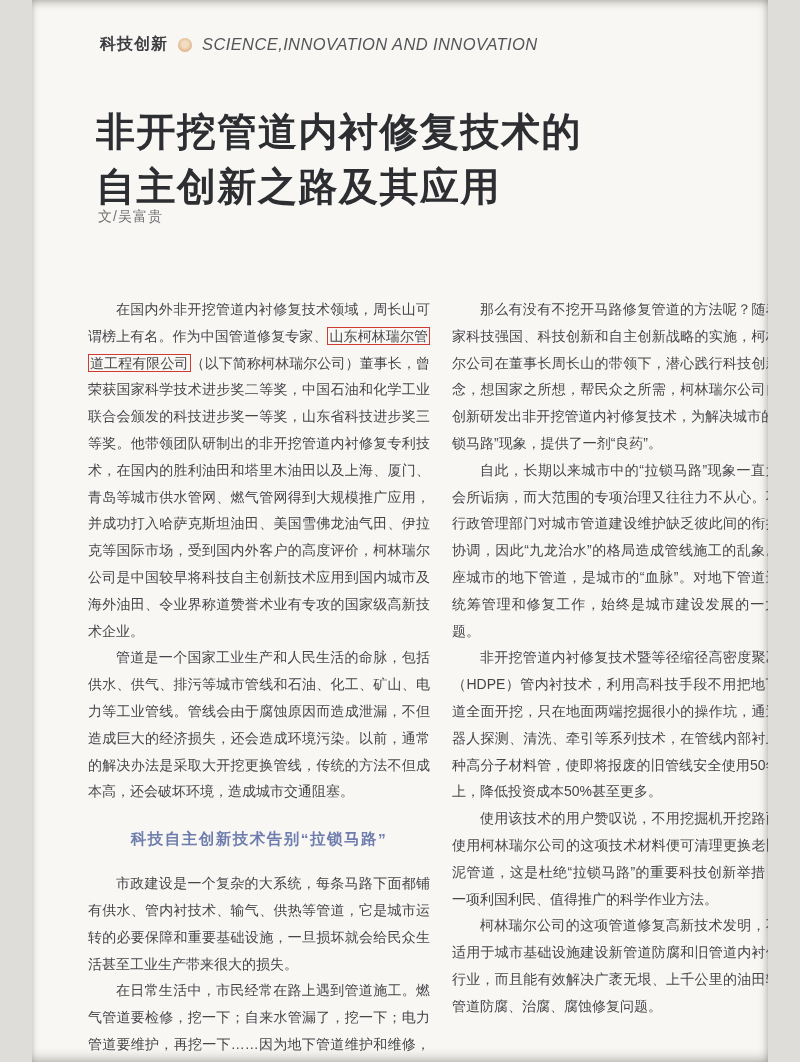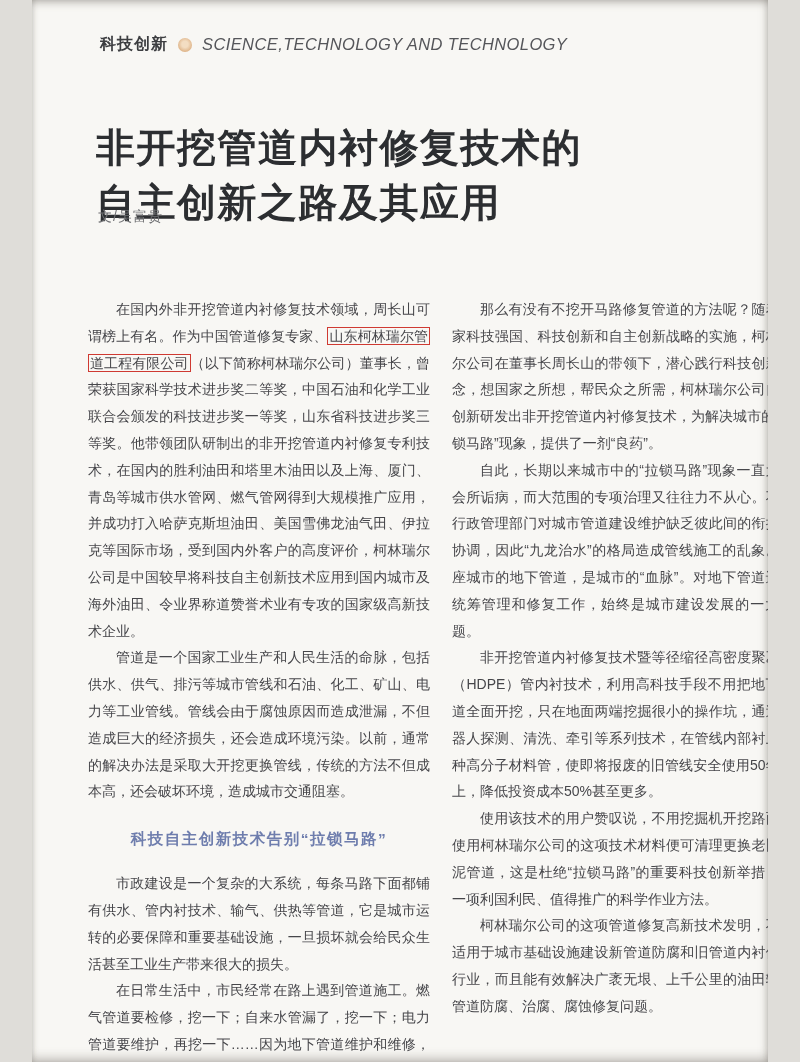--- a/index.html
+++ b/index.html
@@ -31,21 +31,21 @@
   .dot-icon{
     width:14px;height:14px;border-radius:50%;
     background:radial-gradient(circle at 50% 45%, #f3ddc2 0 30%, #ddb184 75%, #d3a473 100%);
     display:inline-block;flex:0 0 auto;
   }
   .cat-en{
     font-size:16.5px;font-style:italic;color:#55565a;
     letter-spacing:.4px;font-weight:500;
   }
   .title{
-    position:absolute;left:64px;top:120px;
+    position:absolute;left:64px;top:104px;
     font-size:39px;line-height:55px;font-weight:800;
     color:#2c2e31;letter-spacing:1.5px;
   }
   .byline{
     position:absolute;left:66px;top:208px;
     font-size:14px;color:#6f7073;letter-spacing:1px;
   }
   .body-cols{
     position:absolute;left:56px;top:296px;
     width:706px;height:766px;
@@ -73,21 +73,21 @@
   }
 </style>
 </head>
 <body>
 
 <div class="page">
 
   <div class="masthead">
     <span class="cat-cn">科技创新</span>
     <span class="dot-icon"></span>
-    <span class="cat-en">SCIENCE,TECHNOLOGY AND TECHNOLOGY</span>
+    <span class="cat-en">SCIENCE,INNOVATION AND INNOVATION</span>
   </div>
 
   <h1 class="title"><span>非开挖管道内衬修复技术的</span><br><span>自主创新之路及其应用</span></h1>
 
   <div class="byline">文/吴富贵</div>
 
   <div class="body-cols">
     <div class="col">
         <p><span>在国内外非开挖管道内衬修复技术领域，周长山可谓榜上有名。作为中国管道修复专家、</span><span class="redbox">山东柯林瑞尔管道工程有限公司</span><span>（以下简称柯林瑞尔公司）董事长，曾荣获国家科学技术进步奖二等奖，中国石油和化学工业联合会颁发的科技进步奖一等奖，山东省科技进步奖三等奖。他带领团队研制出的非开挖管道内衬修复专利技术，在国内的胜利油田和塔里木油田以及上海、厦门、青岛等城市供水管网、燃气管网得到大规模推广应用，并成功打入哈萨克斯坦油田、美国雪佛龙油气田、伊拉克等国际市场，受到国内外客户的高度评价，柯林瑞尔公司是中国较早将科技自主创新技术应用到国内城市及海外油田、令业界称道赞誉术业有专攻的国家级高新技术企业。</span></p>
         <p><span>管道是一个国家工业生产和人民生活的命脉，包括供水、供气、排污等城市管线和石油、化工、矿山、电力等工业管线。管线会由于腐蚀原因而造成泄漏，不但造成巨大的经济损失，还会造成环境污染。以前，通常的解决办法是采取大开挖更换管线，传统的方法不但成本高，还会破坏环境，造成城市交通阻塞。</span></p>

